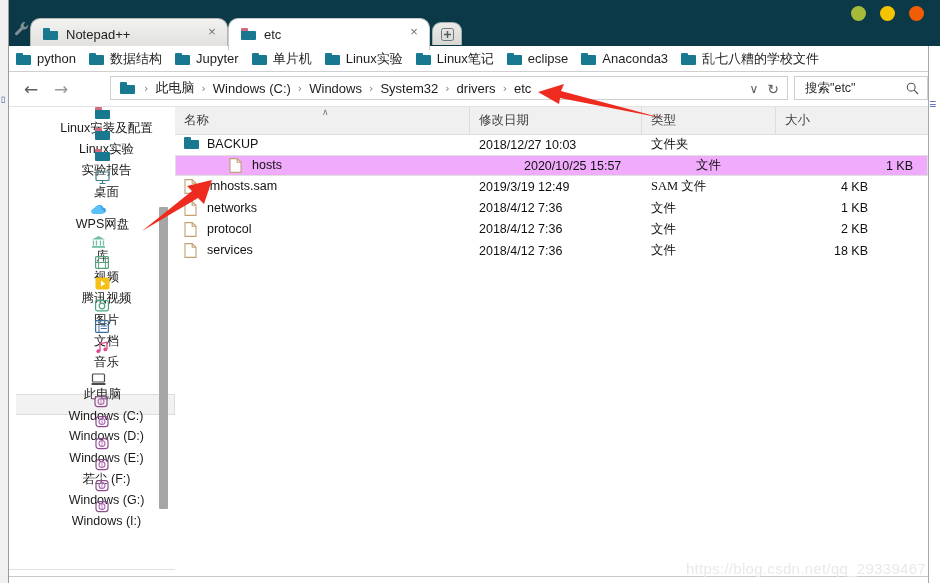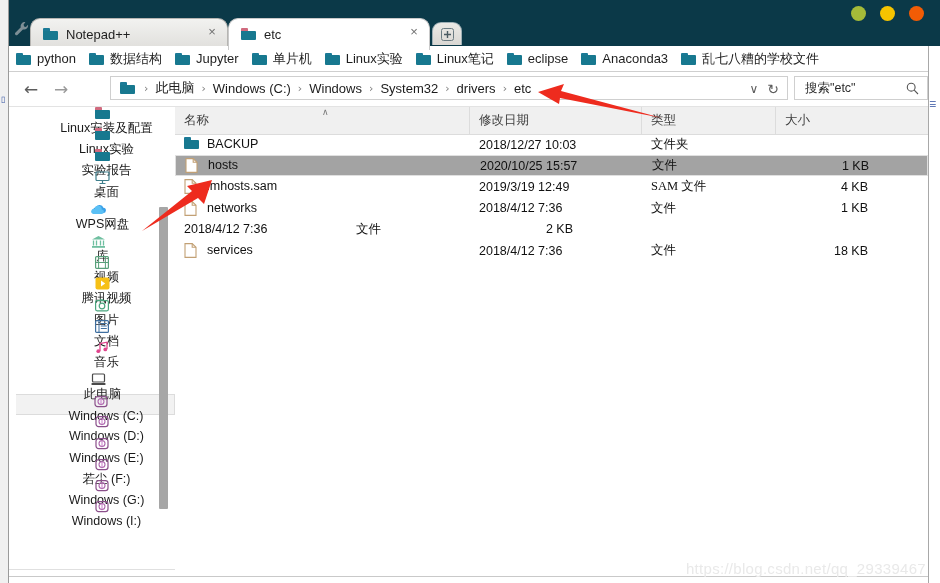--- a/index.html
+++ b/index.html
@@ -274,23 +274,24 @@
   }
   .rows { position: absolute; left: 0; top: 27px; width: 753px; }
   .row {
     height: 21.2px;
     display: flex; align-items: center;
     box-sizing: border-box;
     font-size: 12.5px; color: #111;
     font-family: "Liberation Sans", sans-serif;
   }
   .row.selected {
-    background: #a3a3a3;
+    background: #f0abfc;
     border: 1px solid #e0e0e0;
     box-sizing: border-box;
+    padding-left: 44px;
   }
   .c-name  { width: 295px; display: flex; align-items: center; padding-left: 9px; box-sizing: border-box; }
   .c-date  { width: 172px; padding-left: 9px; box-sizing: border-box; color: #111; }
   .c-type  { width: 134px; padding-left: 9px; box-sizing: border-box; color: #111; font-family: Liberation Serif, serif; }
   .c-size  { width: 101px; padding-right: 9px; box-sizing: border-box; text-align: right; color: #111; }
   .file-ico { width: 14px; height: 15px; margin-right: 9px; flex: none; position: relative; }
   .fname { line-height: 15px; }
 
   
   .watermark {
@@ -699,20 +700,27 @@
                   <path d="M1 0.6h7.2L12 4.3v10.1H1z" fill="#fff" stroke="#c2a074" stroke-width="1.1"></path>
                   <path d="M8.2 0.6v3.7H12" fill="none" stroke="#c2a074" stroke-width="1.1"></path>
                 </svg></span>
               <span class="fname">networks</span>
             </div>
             <div class="c-date">2018/4/12 7:36</div>
             <div class="c-type">文件</div>
             <div class="c-size">1 KB</div>
           </div>
           <div class="row">
+            <div class="c-name">
+              <span class="file-ico"><svg width="13" height="15" viewBox="0 0 13 15">
+                  <path d="M1 0.6h7.2L12 4.3v10.1H1z" fill="#fff" stroke="#c2a074" stroke-width="1.1"></path>
+                  <path d="M8.2 0.6v3.7H12" fill="none" stroke="#c2a074" stroke-width="1.1"></path>
+                </svg></span>
+              <span class="fname">protocol</span>
+            </div>
             <div class="c-date">2018/4/12 7:36</div>
             <div class="c-type">文件</div>
             <div class="c-size">2 KB</div>
           </div>
           <div class="row">
             <div class="c-name">
               <span class="file-ico"><svg width="13" height="15" viewBox="0 0 13 15">
                   <path d="M1 0.6h7.2L12 4.3v10.1H1z" fill="#fff" stroke="#c2a074" stroke-width="1.1"></path>
                   <path d="M8.2 0.6v3.7H12" fill="none" stroke="#c2a074" stroke-width="1.1"></path>
                 </svg></span>

